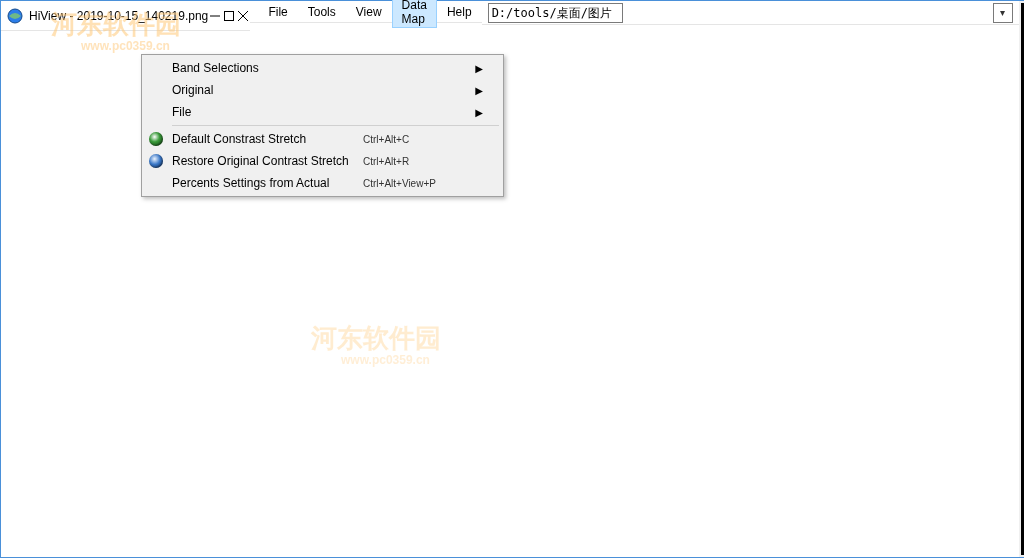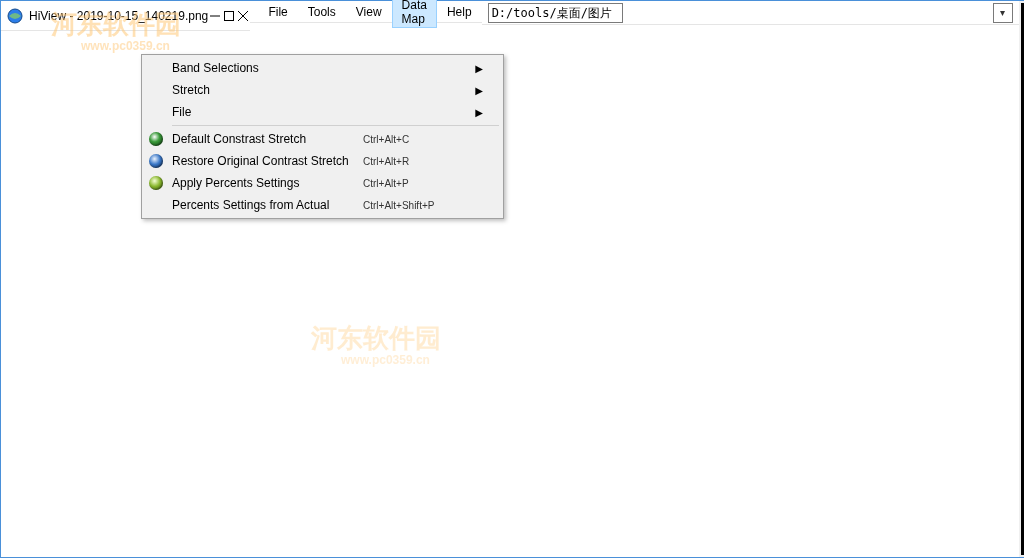--- a/index.html
+++ b/index.html
@@ -130,21 +130,21 @@
 
   <div class="dropdown">
     <div class="dd-item">
       <span class="dd-icon-col"></span>
       <span class="dd-label">Band Selections</span>
       <span class="dd-shortcut"></span>
       <span class="dd-arrow">▶</span>
     </div>
     <div class="dd-item">
       <span class="dd-icon-col"></span>
-      <span class="dd-label">Stretch</span>
+      <span class="dd-label">Original</span>
       <span class="dd-shortcut"></span>
       <span class="dd-arrow">▶</span>
     </div>
     <div class="dd-item">
       <span class="dd-icon-col"></span>
       <span class="dd-label">File</span>
       <span class="dd-shortcut"></span>
       <span class="dd-arrow">▶</span>
     </div>
     <div class="dd-sep"></div>
@@ -158,31 +158,23 @@
     </div>
     <div class="dd-item">
       <span class="dd-icon-col">
           <span class="dd-icon-circle" style="background:radial-gradient(circle at 40% 35%, #eaf3ff 0%, #3a78c8 45%, #0d2a55 100%); box-shadow:inset -1px -1px 2px rgba(0,0,0,.4)"></span>
         </span>
       <span class="dd-label">Restore Original Contrast Stretch</span>
       <span class="dd-shortcut">Ctrl+Alt+R</span>
       <span class="dd-arrow"></span>
     </div>
     <div class="dd-item">
-      <span class="dd-icon-col">
-          <span class="dd-icon-circle" style="background:radial-gradient(circle at 40% 35%, #f5ffd5 0%, #8ab82e 45%, #3a5a0e 100%); box-shadow:inset -1px -1px 2px rgba(0,0,0,.4)"></span>
-        </span>
-      <span class="dd-label">Apply Percents Settings</span>
-      <span class="dd-shortcut">Ctrl+Alt+P</span>
-      <span class="dd-arrow"></span>
-    </div>
-    <div class="dd-item">
       <span class="dd-icon-col"></span>
       <span class="dd-label">Percents Settings from Actual</span>
-      <span class="dd-shortcut">Ctrl+Alt+Shift+P</span>
+      <span class="dd-shortcut">Ctrl+Alt+View+P</span>
       <span class="dd-arrow"></span>
     </div>
   </div>
 
   <div class="watermark" style="top:6px; left:50px;">河东软件园</div>
   <div class="watermark sub" style="top:38px; left:80px;">www.pc0359.cn</div>
   <div class="watermark" style="top:320px; left:310px; color:rgba(255,200,120,0.35);">河东软件园</div>
   <div class="watermark sub" style="top:352px; left:340px; color:rgba(255,200,120,0.3);">www.pc0359.cn</div>
 
 </div>

